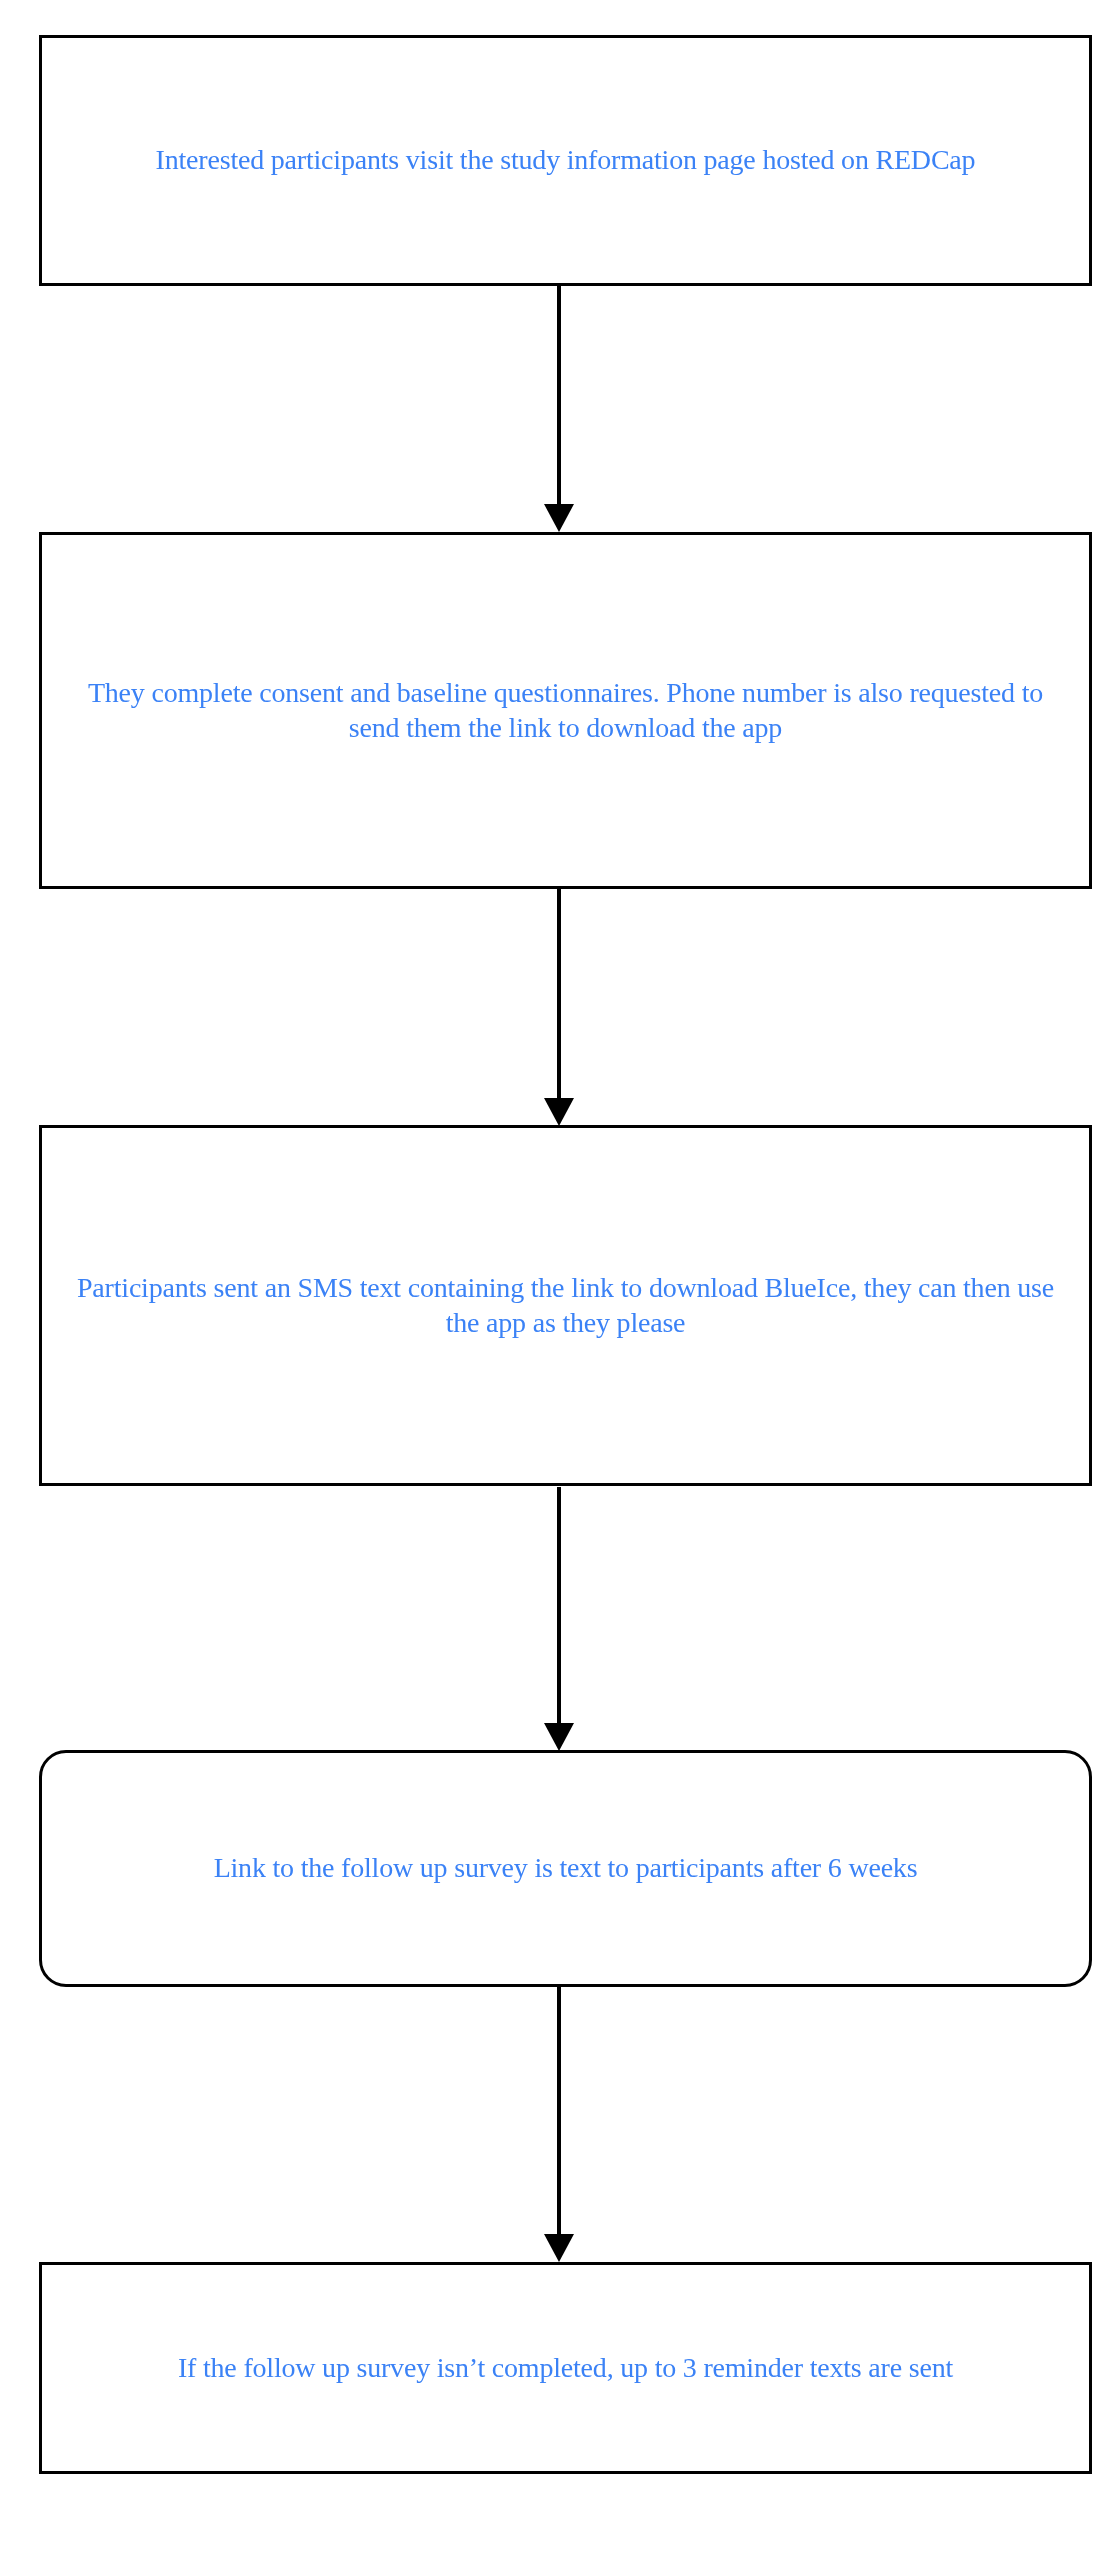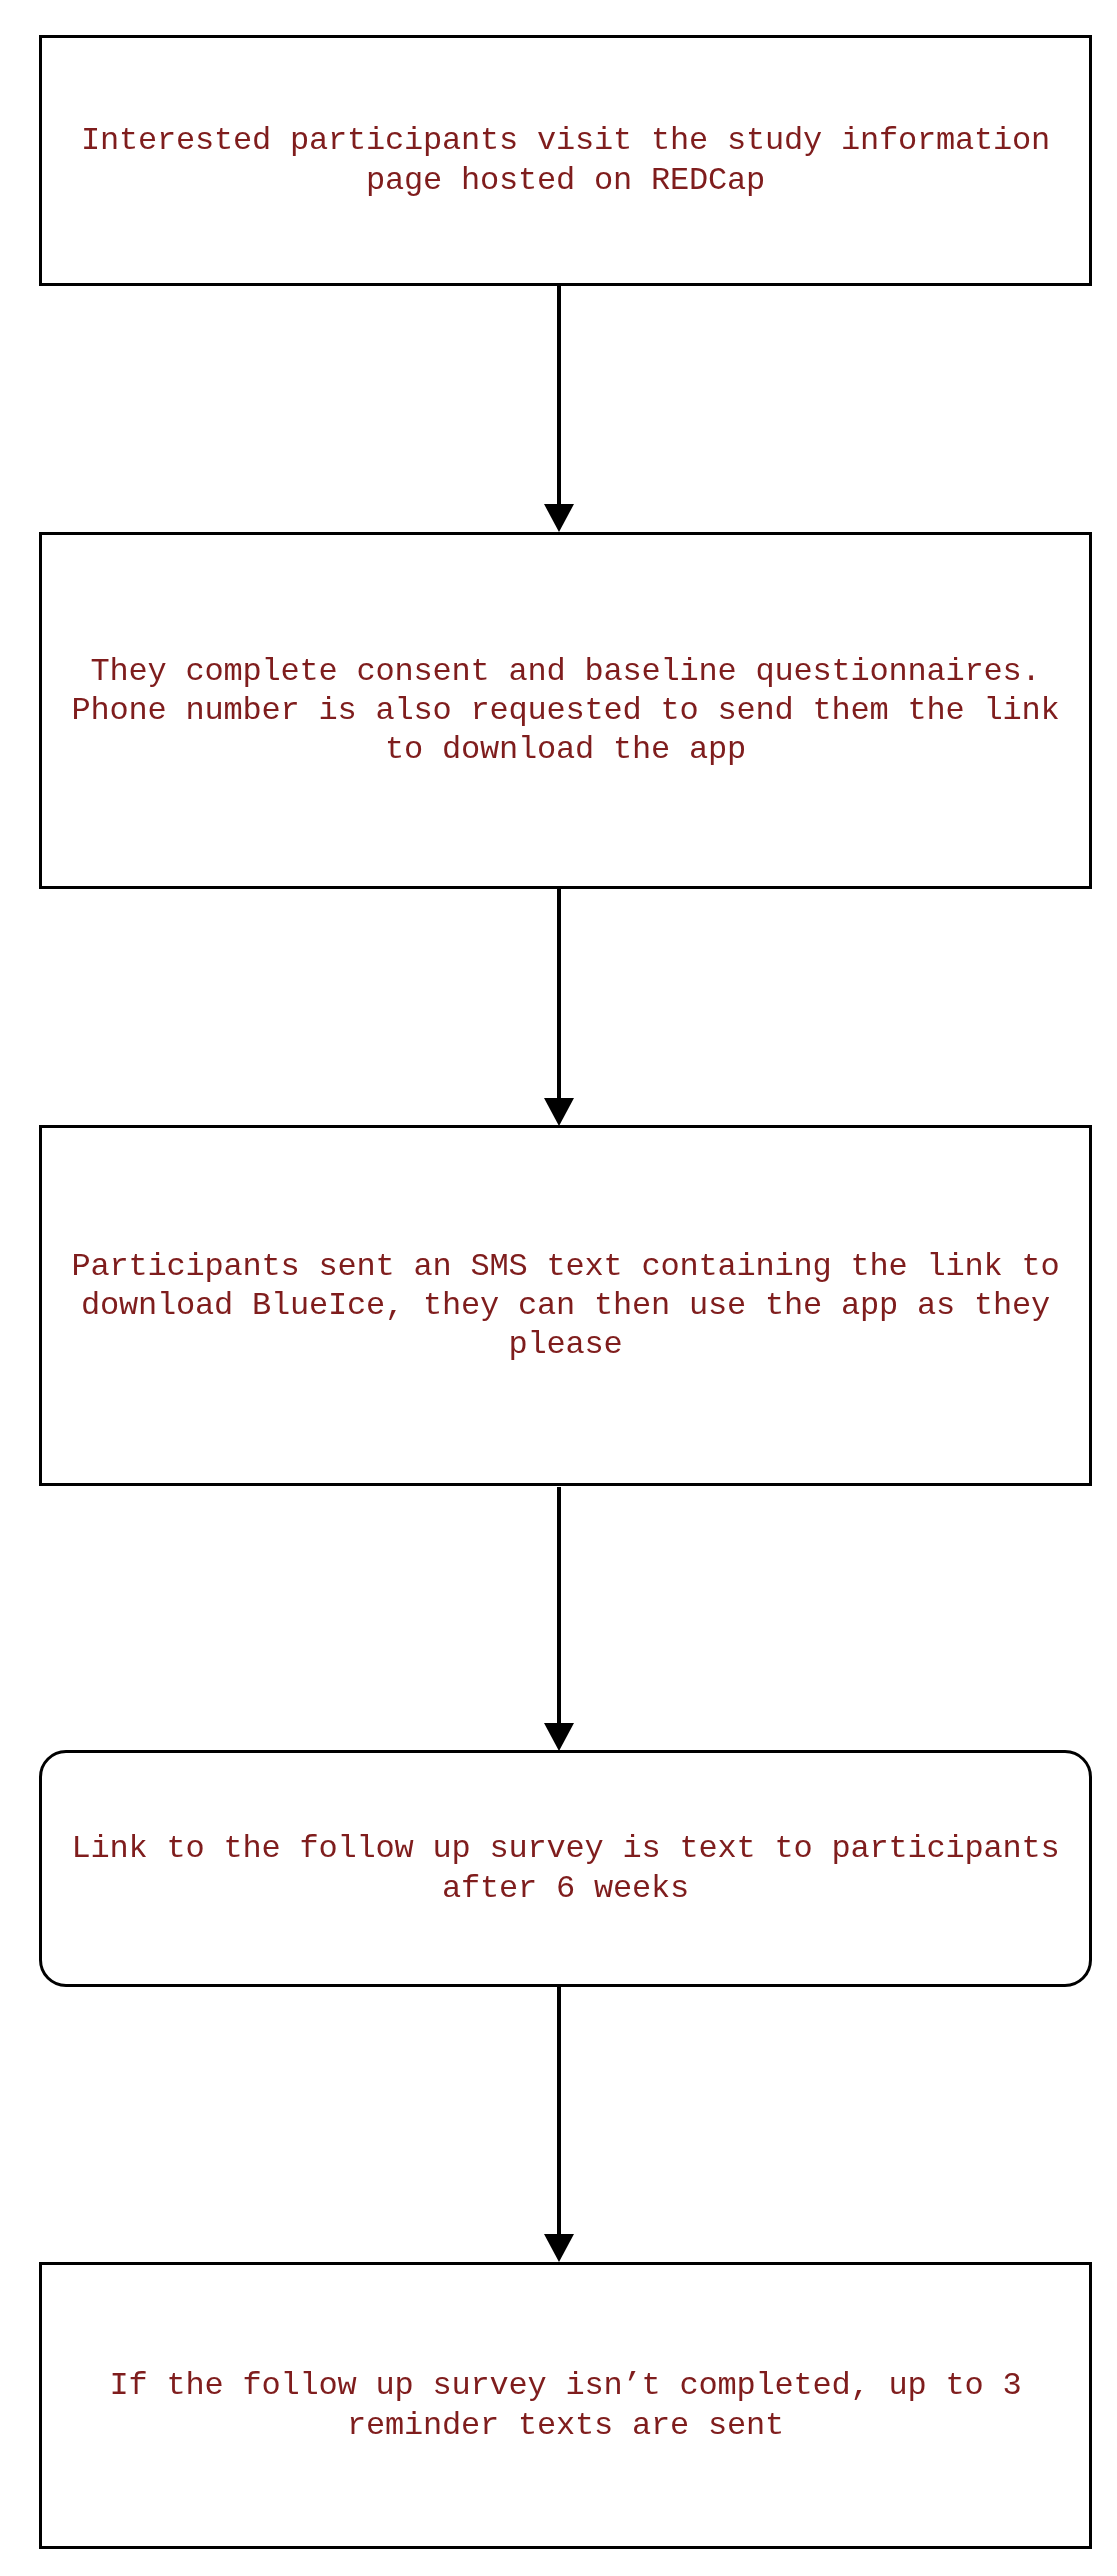--- a/index.html
+++ b/index.html
@@ -34,35 +34,35 @@
     align-items: center;
     justify-content: center;
     text-align: center;
   }
 
   .node-label {
     display: block;
     width: 100%;
     padding: 0 24px;
     box-sizing: border-box;
-    color: #7f1d1d;
-    font-family: Liberation Mono, monospace;
-    font-size: 32px;
+    color: #3b82f6;
+    font-family: Liberation Serif, serif;
+    font-size: 28px;
     line-height: 1.22;
     font-weight: 400;
     letter-spacing: -0.2px;
     white-space: pre-line;
   }
 
   
   .node-1 { top: 35px;   height: 251px; }
   .node-2 { top: 532px;  height: 357px; }
   .node-3 { top: 1125px; height: 361px; }
   .node-4 { top: 1750px; height: 237px; border-radius: 27px; }
-  .node-5 { top: 2262px; height: 287px; }
+  .node-5 { top: 2262px; height: 212px; }
 
   
   .connector {
     position: absolute;
     left: 0;
     width: 1117px;
   }
   .connector .shaft {
     position: absolute;
     left: 557px;

